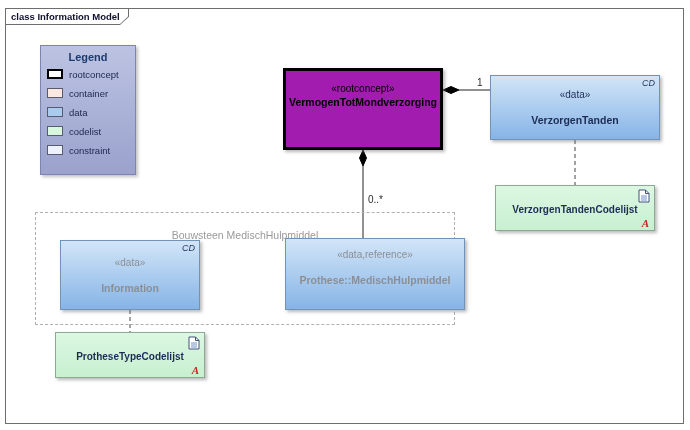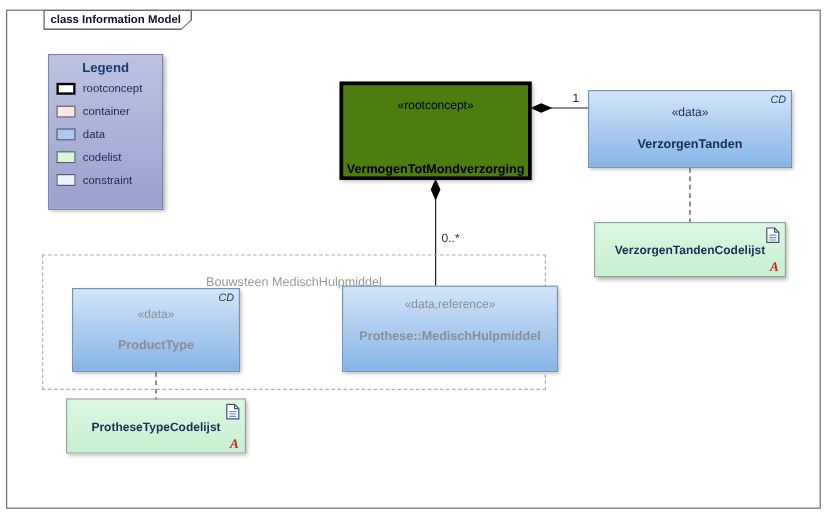--- a/index.html
+++ b/index.html
@@ -4,21 +4,21 @@
 <style>
   * { box-sizing: border-box; }
   html,body { margin:0; padding:0; background:#fff; }
   body { font-family:"Liberation Sans", sans-serif; color:#1c1c3a; }
 
   .canvas { position:relative; width:690px; height:430px; background:#fff; overflow:hidden; }
 
   
   .frame { position:absolute; left:5px; top:8px; width:679px; height:416px; border:1px solid #6e6e6e; background:#fff; }
   .frame-tab-outer { position:absolute; left:5px; top:8px; width:124px; height:17px; background:#6e6e6e;
-      clip-path: polygon(0 0, 100% 0, 100% 52%, calc(100% - 9px) 100%, 0 100%); z-index:5;margin-left:31px; }
+      clip-path: polygon(0 0, 100% 0, 100% 52%, calc(100% - 9px) 100%, 0 100%); z-index:5; }
   .frame-tab-inner { position:absolute; left:1px; top:1px; width:122px; height:15px; background:#fff;
       clip-path: polygon(0 0, 100% 0, 100% 50%, calc(100% - 8px) 100%, 0 100%);
       display:flex; align-items:center; padding-left:5px; font-size:9.5px; font-weight:bold; color:#101030; }
 
   
   .legend { position:absolute; left:40px; top:45px; width:96px; height:130px;
       background:linear-gradient(180deg,#bcc3e2 0%, #9aa2cd 100%);
       border:1px solid #7d84b2; box-shadow:2px 2px 3px rgba(120,120,120,.45); padding:5px 6px; }
   .legend-title { text-align:center; font-weight:bold; font-size:11px; color:#1d3a6d; margin-bottom:6px; }
   .lg-row { display:flex; align-items:flex-start; gap:6px; height:19px; }
@@ -29,22 +29,22 @@
   .sw3 { background:#d9f6df; }
   .sw4 { background:#eef2fc; }
   .lg-label { font-size:9.5px; color:#222a52; }
 
   
   .node { position:absolute; display:flex; flex-direction:column; align-items:center;
       box-shadow:2px 2px 3px rgba(120,120,120,.5); }
   .stereo { font-size:10px; }
   .nname { font-size:10.5px; font-weight:bold; margin-top:2px; }
 
-  .root-node { left:283px; top:68px; width:160px; height:82px; background:#4d7c0f;
-      border:3px solid #000; padding-top:12px;justify-content:space-between; }
+  .root-node { left:283px; top:68px; width:160px; height:82px; background:#a21caf;
+      border:3px solid #000; padding-top:12px; }
   .root-node .stereo, .root-node .nname { color:#000; }
 
   .blue-node { background:linear-gradient(180deg,#d2e5f8 0%, #86b4e6 100%); border:1px solid #7193b8;gap:12px; }
   .blue-node .stereo, .blue-node .nname { color:#1d2c55; }
   .blue-node.muted .stereo, .blue-node.muted .nname { color:#8b8f95; }
 
   .vt-node { left:490px; top:75px; width:170px; height:65px; justify-content:center; }
   .pt-node { left:60px; top:240px; width:140px; height:70px; justify-content:center; }
   .pr-node { left:285px; top:238px; width:180px; height:72px; padding-top:10px; }
 
@@ -145,21 +145,21 @@
       <line x1="3" y1="9" x2="9" y2="9" stroke="#6a90c8" stroke-width="1"></line>
       <line x1="3" y1="11" x2="9" y2="11" stroke="#6a90c8" stroke-width="1"></line>
     </svg>
     <span class="nname">VerzorgenTandenCodelijst</span>
     <span class="marker-a">A</span>
   </div>
 
   <div class="node blue-node muted pt-node">
     <span class="corner-cd">CD</span>
     <span class="stereo">«data»</span>
-    <span class="nname">ProductType</span>
+    <span class="nname">Information</span>
   </div>
 
   <div class="node blue-node muted pr-node">
     <span class="stereo">«data,reference»</span>
     <span class="nname">Prothese::MedischHulpmiddel</span>
   </div>
 
   <div class="node green-node ptc-node">
     <svg class="doc-icon" viewBox="0 0 12 14">
       <path d="M1 1 h6.5 l3.5 3.5 V13 H1 Z" fill="#ffffff" stroke="#44507a" stroke-width="1"></path>

